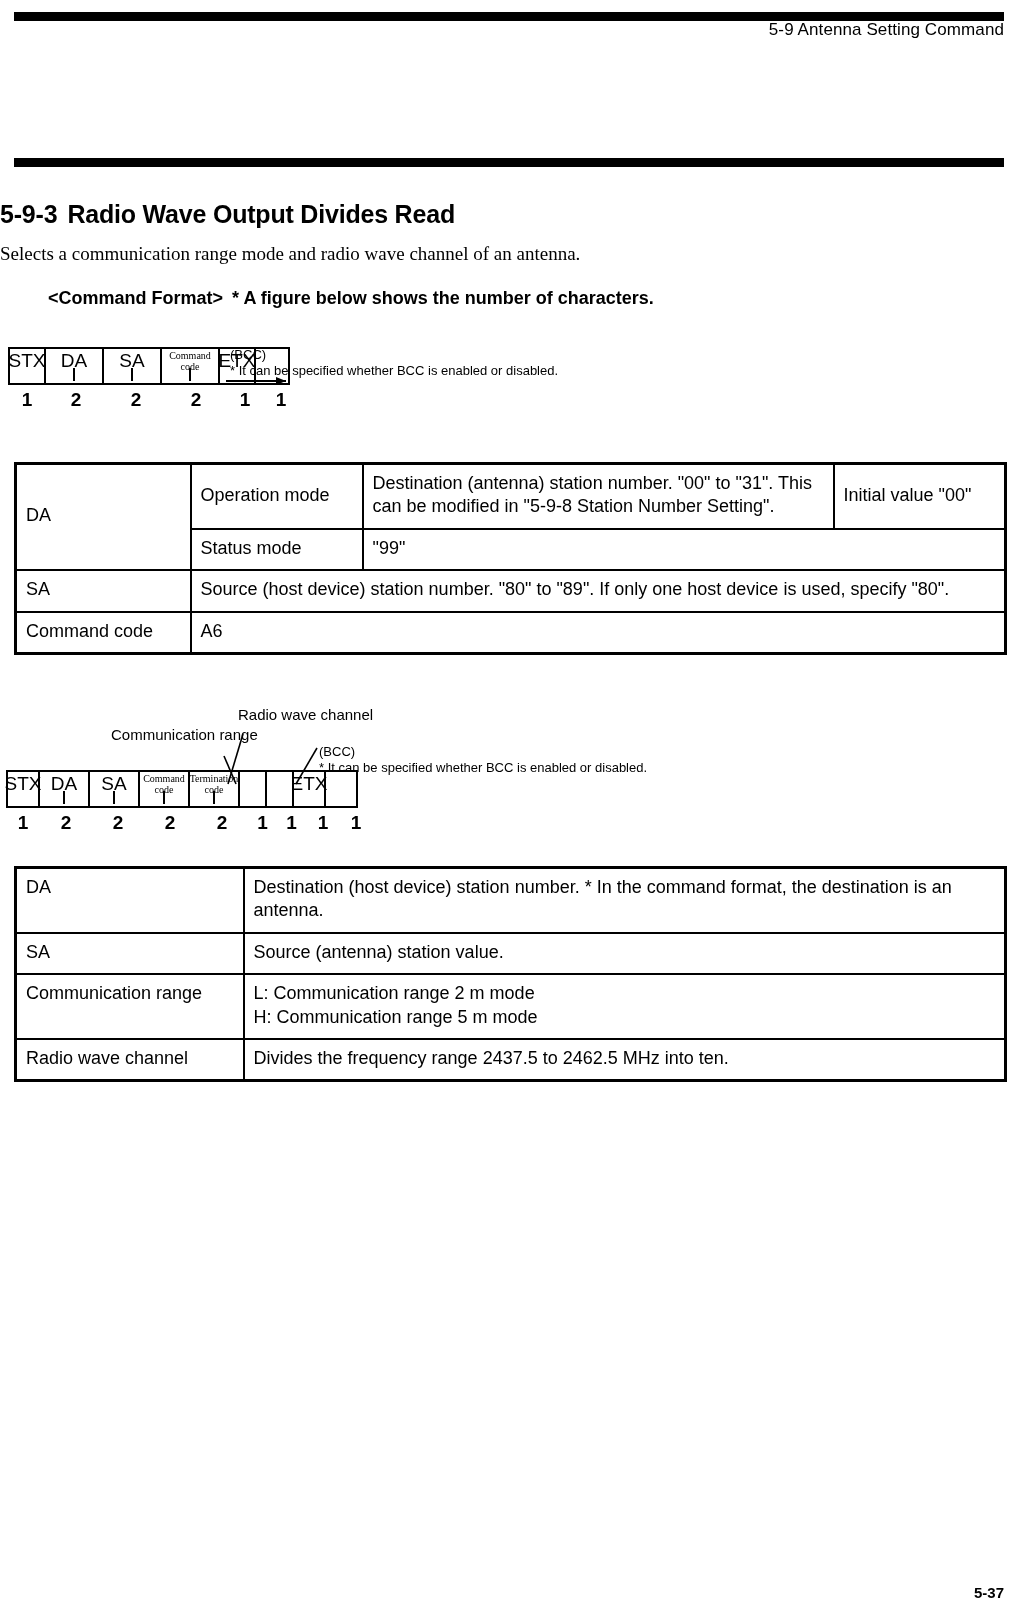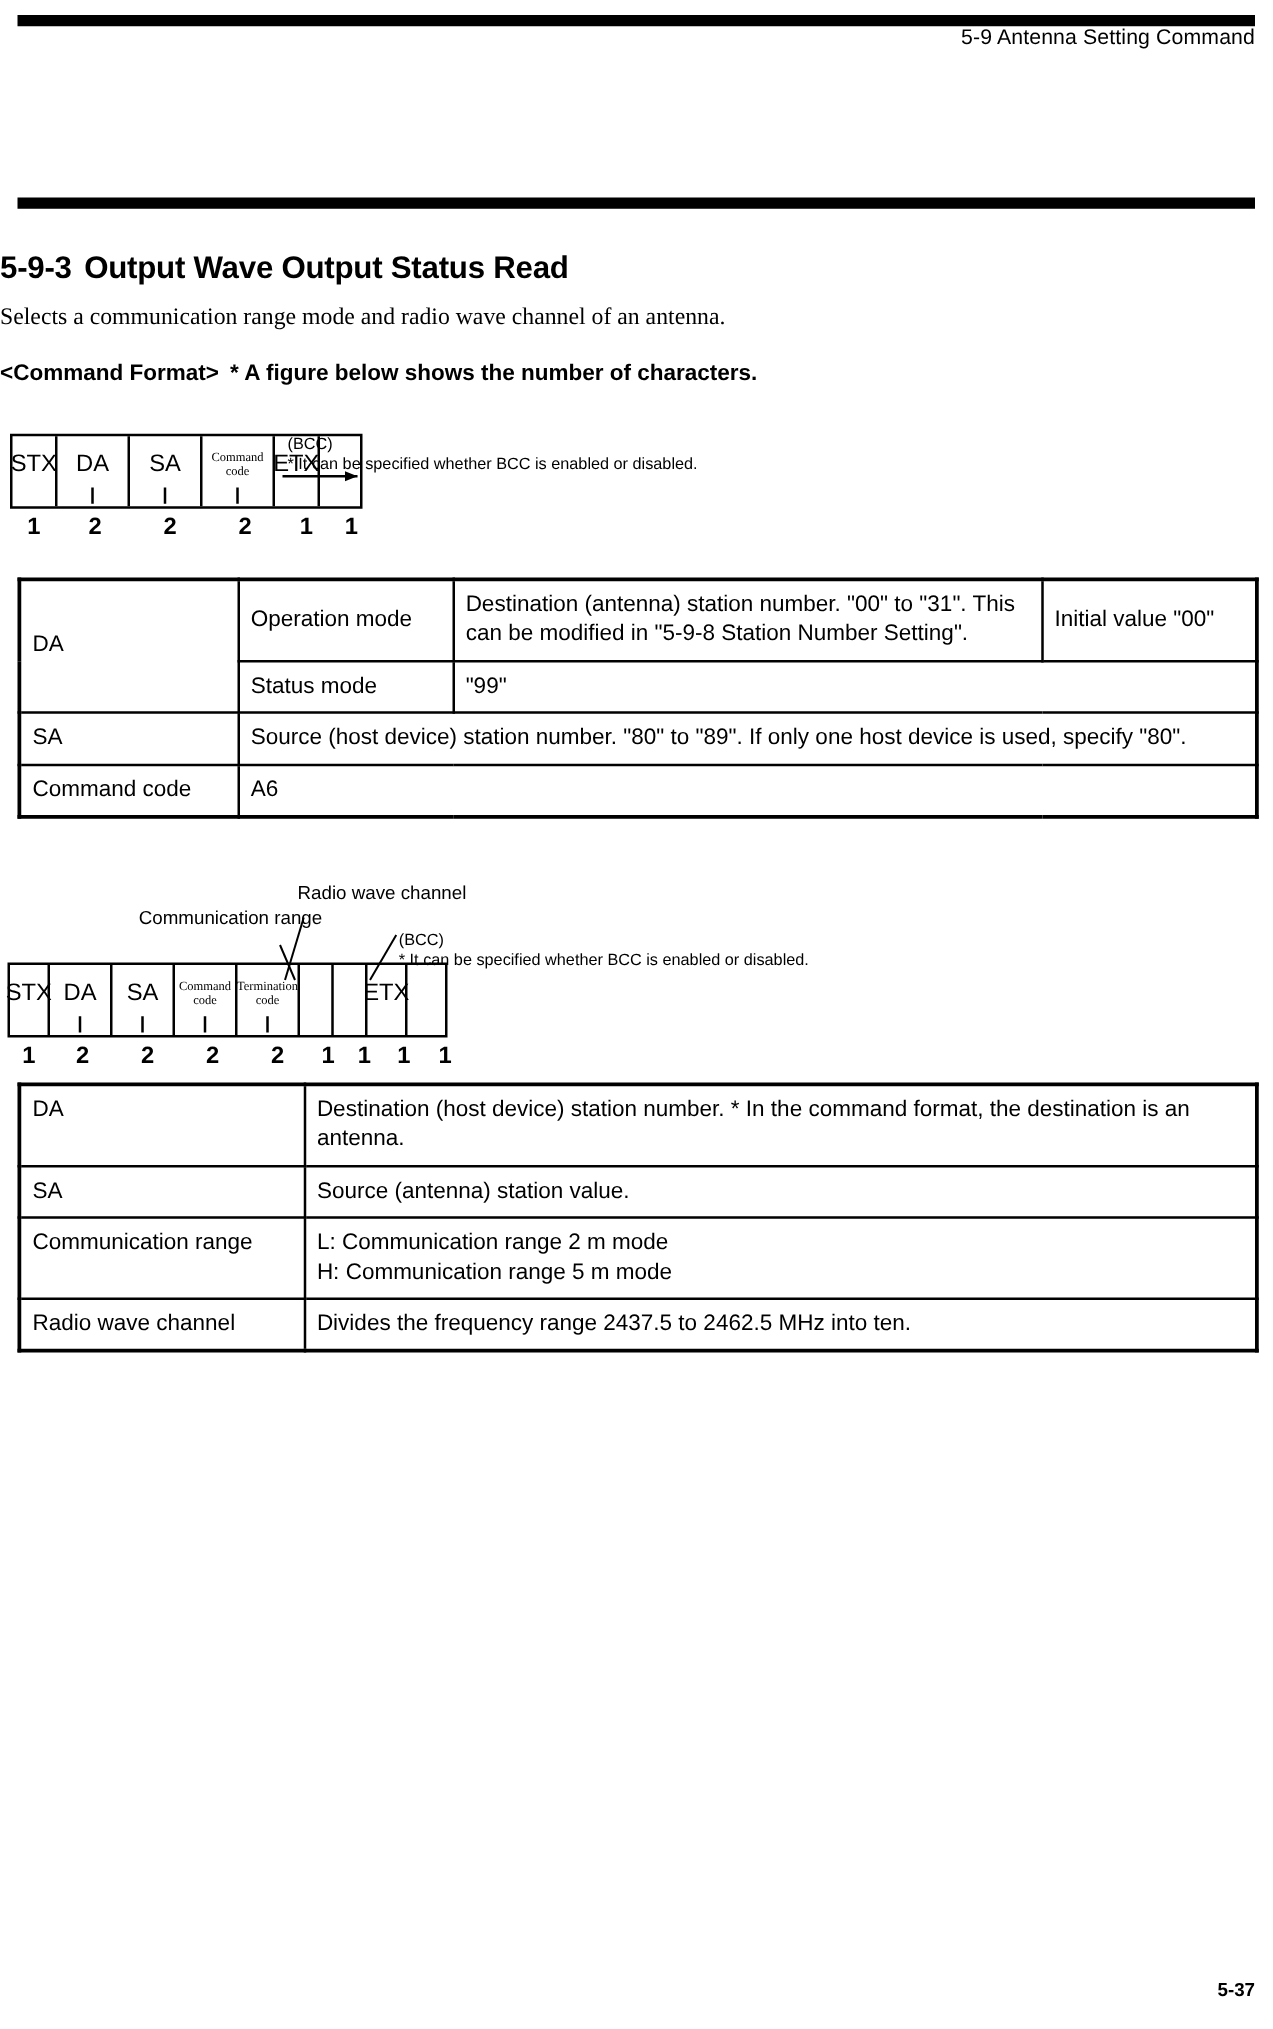--- a/index.html
+++ b/index.html
@@ -62,35 +62,36 @@
     left: 0; top: 243px;
     font-family: "Liberation Serif", serif;
     font-size: 19px;
   }
   .fmt-line {
     position: absolute;
     left: 0;
     font-size: 18px;
     font-weight: bold;
     white-space: nowrap;
+    padding-left: 48px;
   }
   .fmt-line .gap { display: inline-block; width: 9px; }
   #fmt-command { top: 288px; }
   #fmt-response { top: 661px; }
 
   
   .packet {
     position: absolute;
   }
   .packet-row {
     display: flex;
     border: 2px solid #000;
     border-right: 2px solid #000;
     background: #fff;
-    height: 60px;
+    height: 38px;
     box-sizing: border-box;
     width: max-content;
   }
   .cell {
     border-right: 2px solid #000;
     box-sizing: border-box;
     position: relative;
     display: flex;
     align-items: center;
     justify-content: center;
@@ -168,21 +169,21 @@
 </head>
 <body>
 
 <div class="page-inner">
 
   <div class="rule-top"></div>
   <div class="header-title">5-9 Antenna Setting Command</div>
   <div class="rule-under-header"></div>
 
   <div class="section-title">
-    <span class="num">5-9-3</span><span>Output Wave Output Status Read</span>
+    <span class="num">5-9-3</span><span>Radio Wave Output Divides Read</span>
   </div>
   <div class="lead">Selects a communication range mode and radio wave channel of an antenna.</div>
 
   <div class="fmt-line" id="fmt-command">
     <span>&lt;Command Format&gt;</span><span class="gap"></span><span>* A figure below shows the number of characters.</span>
   </div>
 
   <div class="packet" id="packet-command" style="left:8px; top:347px;">
     <div class="packet-row">
         <div class="cell" style="width: 36px;">

